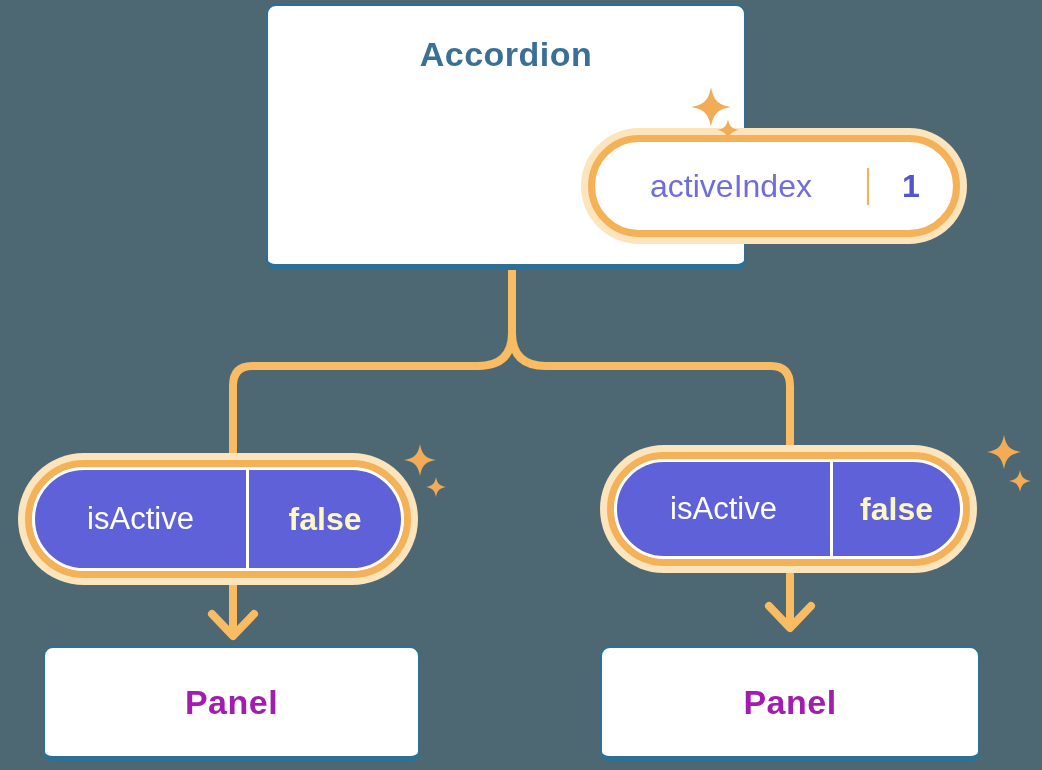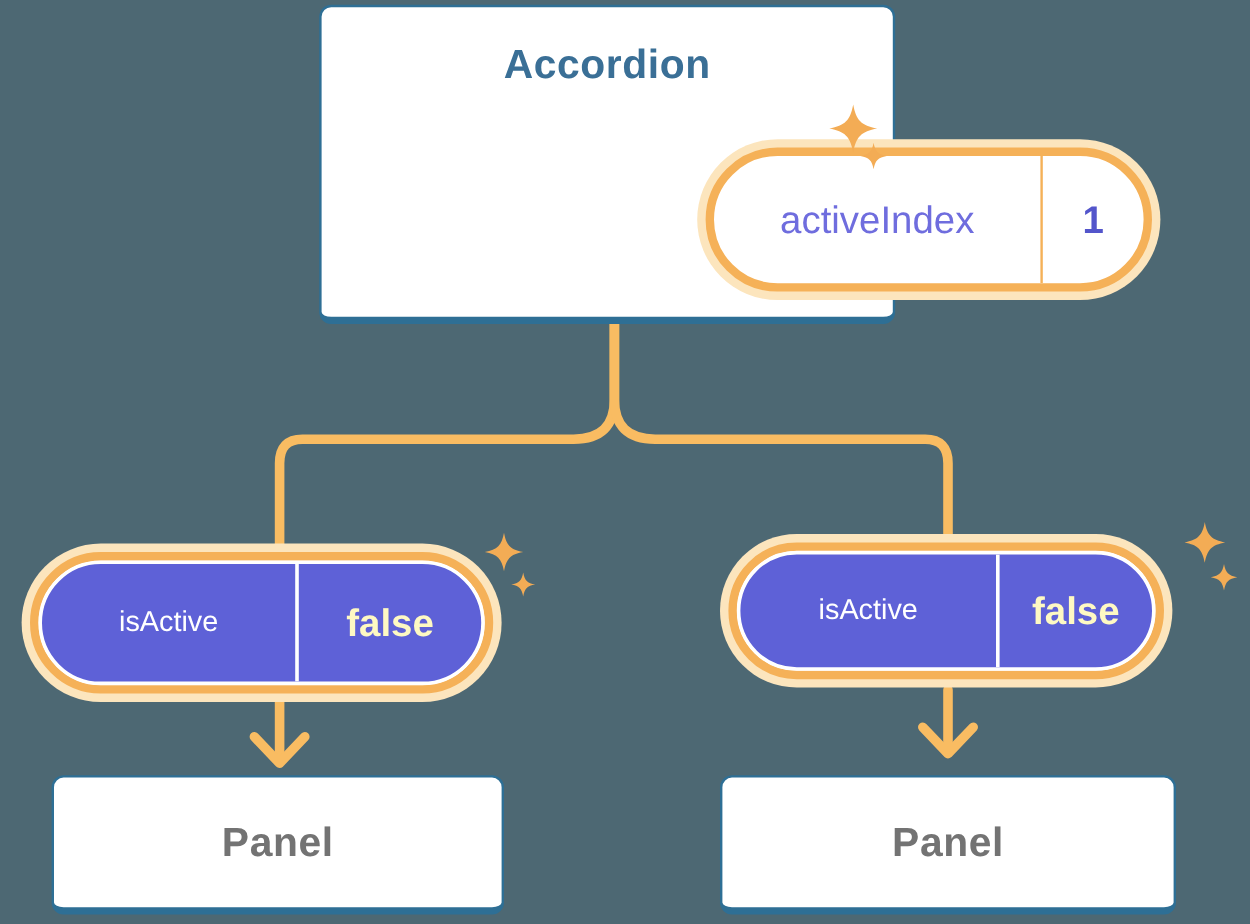--- a/index.html
+++ b/index.html
@@ -19,39 +19,39 @@
   }
   .accordion-card{left:266px;top:4px;width:480px;height:266px;
     display:flex;flex-direction:column;align-items:center;}
   .card-title{
     margin-top:28px;font-size:34px;line-height:40px;font-weight:600;
     color:#3A6F96;letter-spacing:.5px;
   }
   .panel-card{width:377px;height:116px;display:flex;align-items:center;justify-content:center;}
   .panel-left{left:43px;top:646px;}
   .panel-right{left:600px;top:646px;width:380px;}
-  .panel-title{font-size:34px;font-weight:600;color:#737373;letter-spacing:.5px;}
+  .panel-title{font-size:34px;font-weight:600;color:#a21caf;letter-spacing:.5px;}
   
   .pill{
     position:absolute;box-sizing:border-box;border-radius:999px;
     border:7px solid #F5B158;box-shadow:0 0 0 7px #FCE5BD;
     background:#fff;display:flex;align-items:stretch;overflow:hidden;z-index:3;
   }
-  .state-pill{left:320px;top:113px;width:372px;height:120px;margin-top:4px;}
+  .state-pill{left:320px;top:113px;width:372px;height:102px;margin-top:16px;align-items:center;}
   .pill-cell{display:flex;align-items:center;justify-content:center;}
   .state-pill .cell-label{width:272px;font-size:32px;color:#6F6DDE;}
   .state-pill .cell-value{flex:1;border-left:2px solid #F5B158;font-size:32px;font-weight:700;color:#5355CB;}
   .prop-pill{padding:0;}
   .prop-pill-left{left:25px;top:460px;width:386px;height:118px;}
   .prop-pill-right{left:607px;top:452px;width:363px;height:114px;}
   .prop-inner{
     flex:1;display:flex;align-items:stretch;box-sizing:border-box;
     background:#5E61D7;border:3px solid #fff;border-radius:999px;overflow:hidden;
   }
-  .prop-inner .cell-label{font-size:24px;color:#fff;}
+  .prop-inner .cell-label{font-size:31px;color:#fff;}
   .prop-pill-left .cell-label{width:211px;}
   .prop-pill-right .cell-label{width:213px;}
   .prop-inner .cell-value{flex:1;border-left:3px solid #fff;font-size:32px;font-weight:700;color:#fef9c3;}
   
   .sparkle{position:absolute;z-index:4;}
   .sparkle path{fill:#F3AC55;}
   .sparkle-top{left:691px;top:85px;}
   .sparkle-left{left:404px;top:444px;}
   .sparkle-right{left:987px;top:435px;}
 </style>

